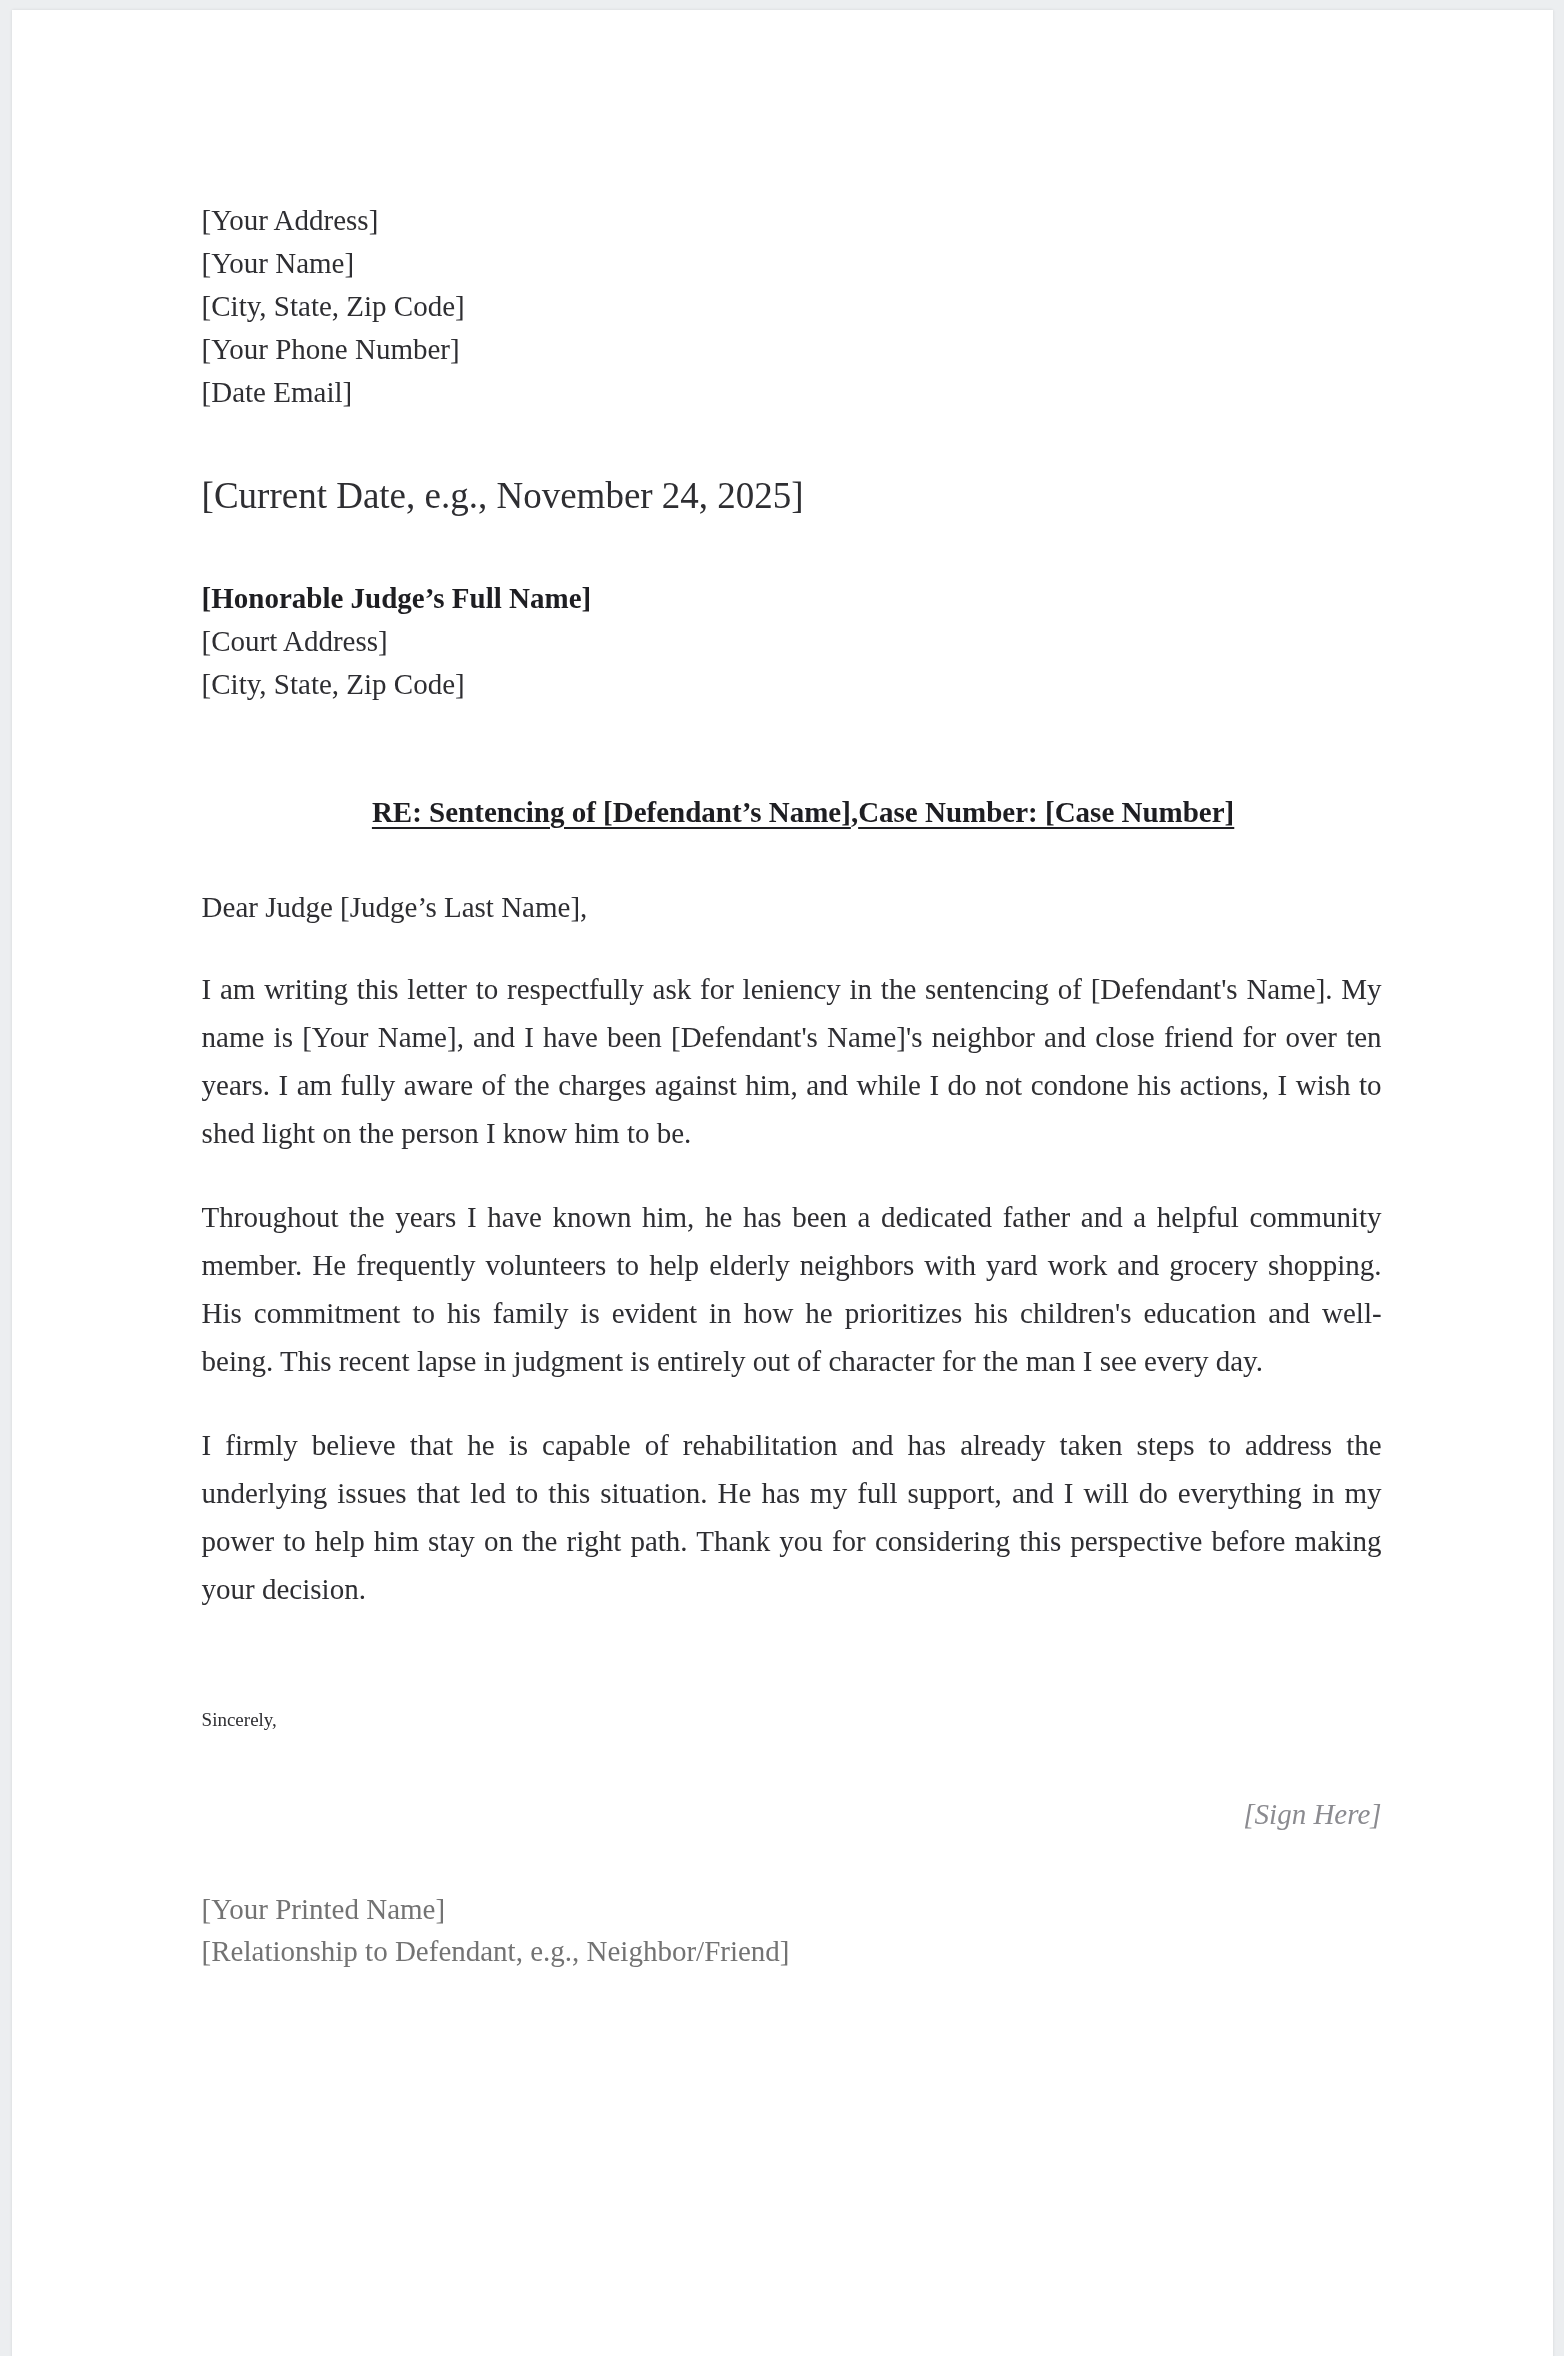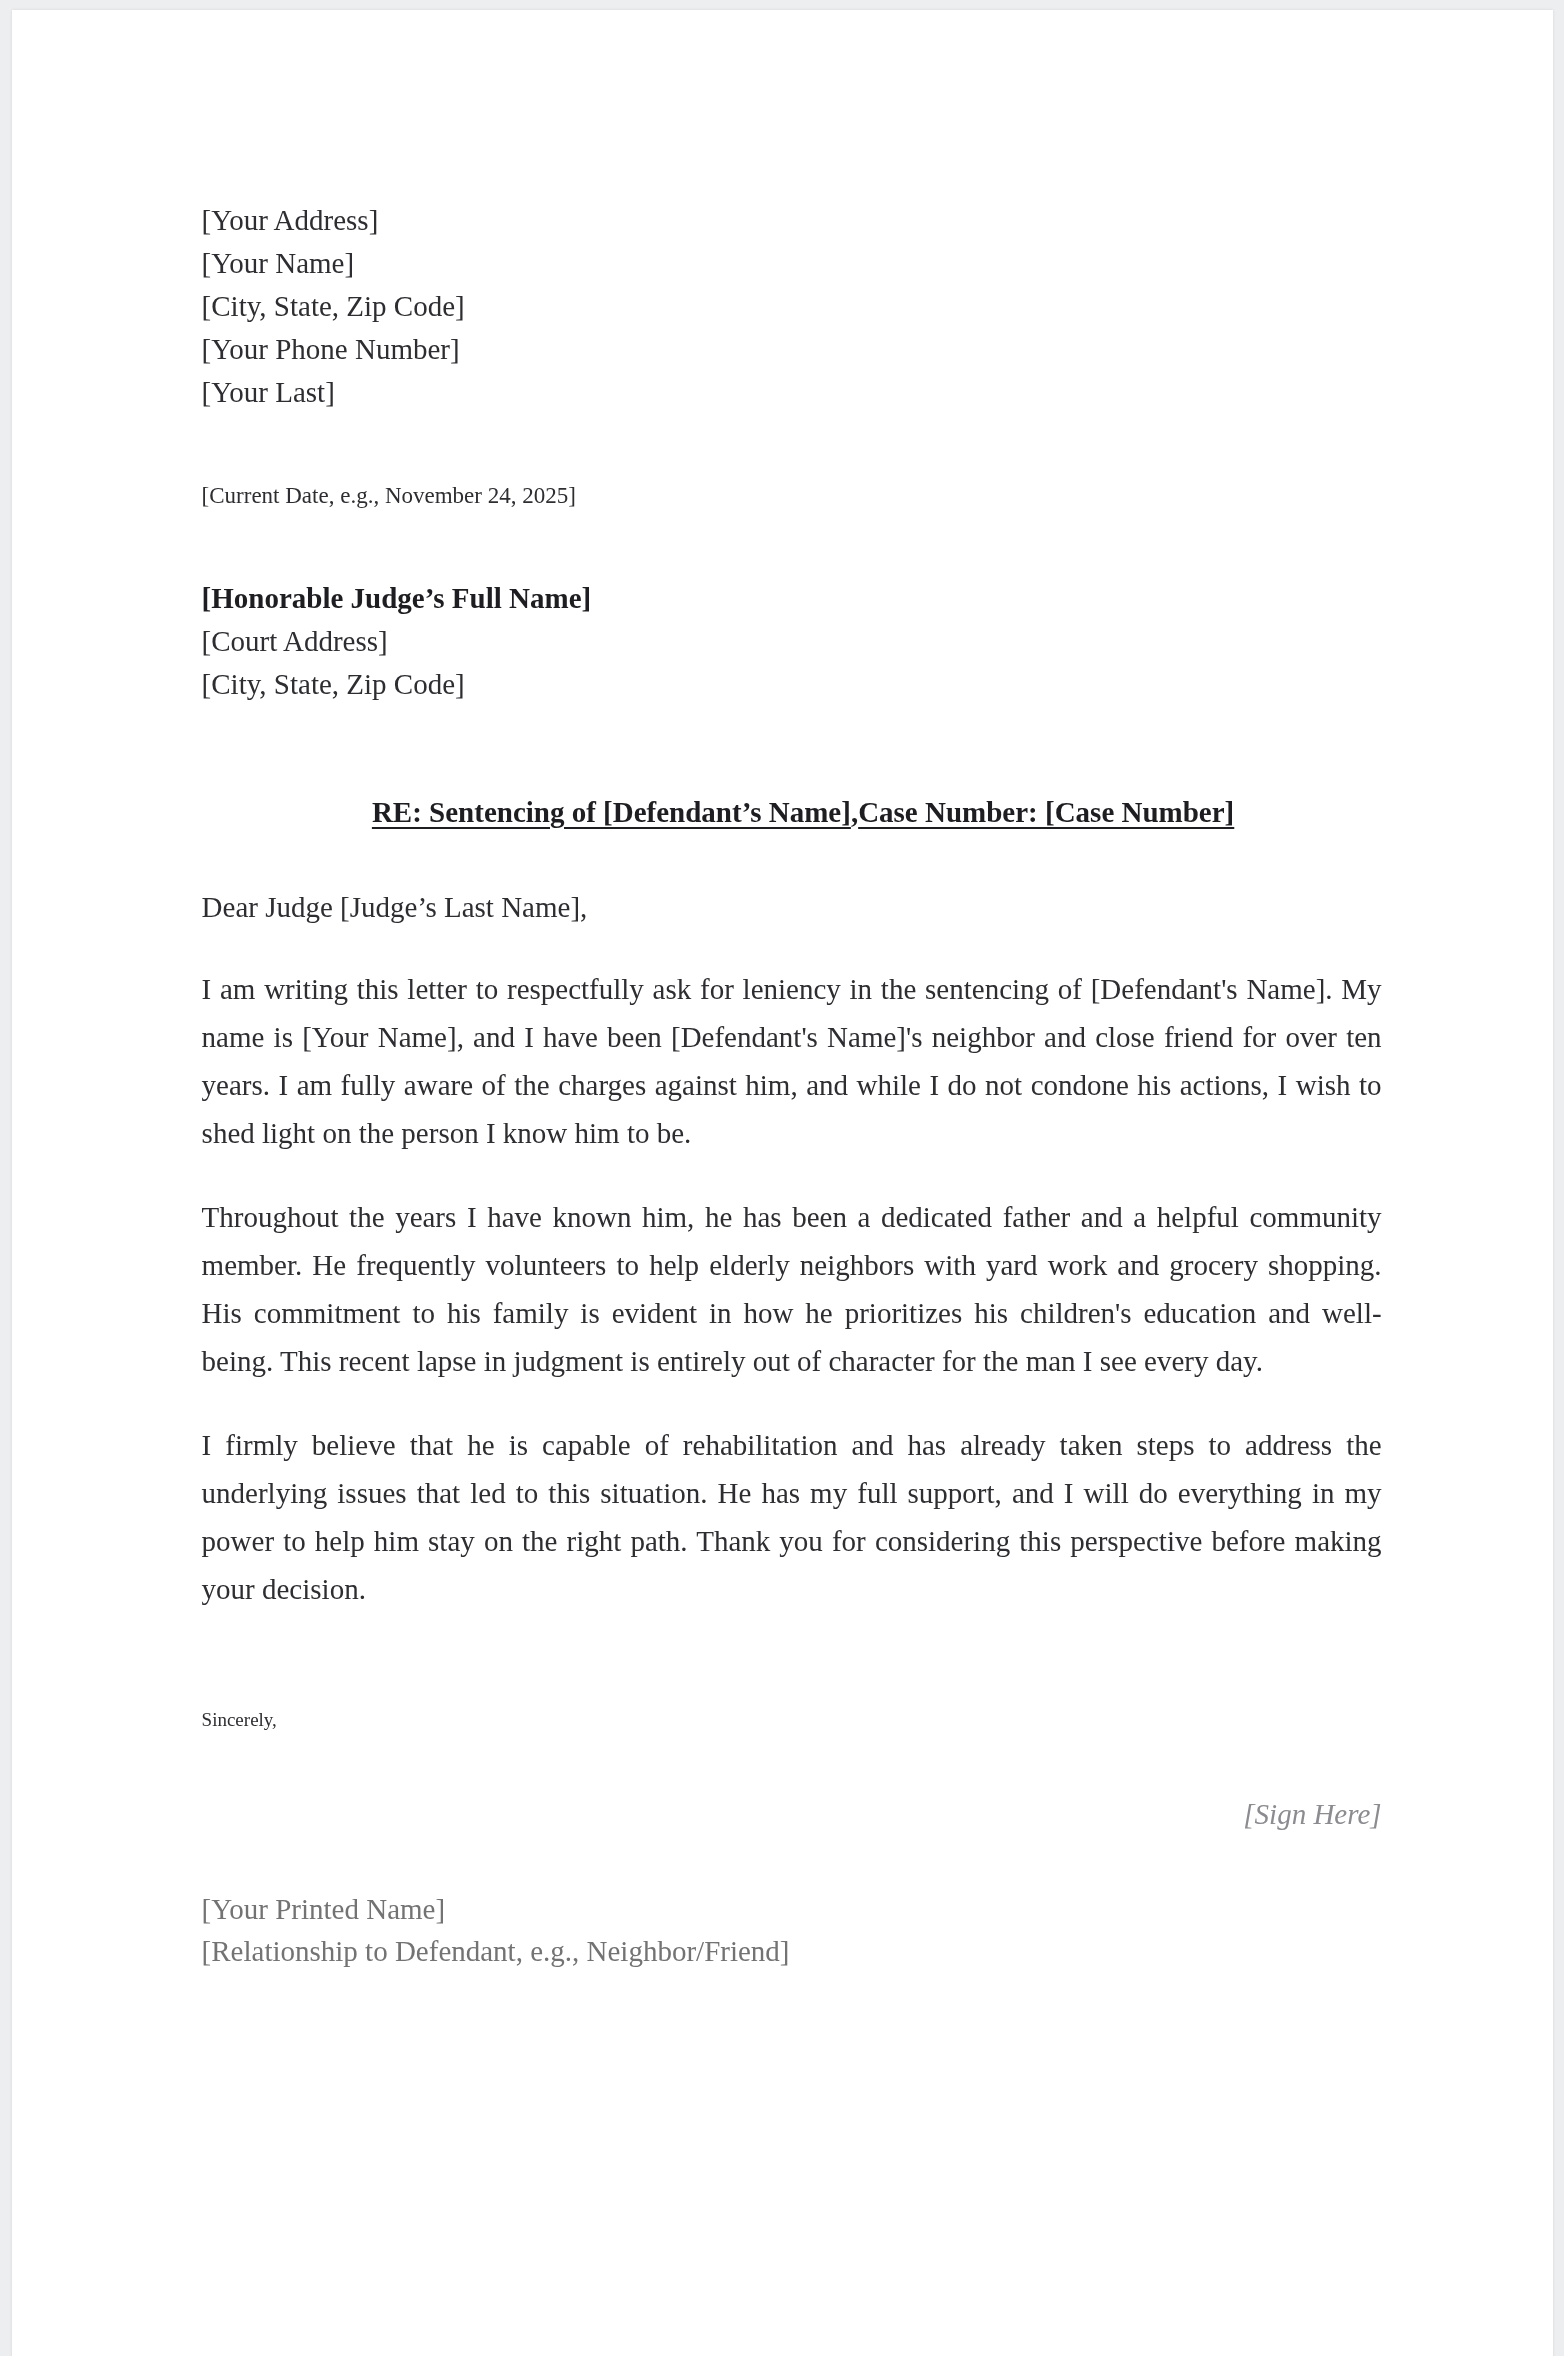--- a/index.html
+++ b/index.html
@@ -48,21 +48,21 @@
     font-weight: bold;
     color: #1e1e22;
     font-family: Liberation Serif, serif;
   }
 
   .gap-lg   { height: 60px; }
   .gap-md   { height: 52px; }
   .gap-xl   { height: 85px; }
 
   .date-line {
-    font-size: 23px;
+    font-size: 37px;
     line-height: 43px;
     color: #2e2e32;
     white-space: pre;
   }
 
   
   #subject-line {
     text-align: center;
     font-size: 29px;
     line-height: 43px;
@@ -121,21 +121,21 @@
 <body>
 
 <div id="page-sheet">
   <div id="letter-body">
 
     <div class="addr-block">
       <span class="addr-line">[Your Address]</span>
       <span class="addr-line">[Your Name]</span>
       <span class="addr-line">[City, State, Zip Code]</span>
       <span class="addr-line">[Your Phone Number]</span>
-      <span class="addr-line">[Your Last]</span>
+      <span class="addr-line">[Date Email]</span>
     </div>
 
     <div class="gap-lg"></div>
 
     <div class="date-line">[Current Date, e.g., November 24, 2025]</div>
 
     <div class="gap-lg"></div>
 
     <div class="addr-block">
       <span class="addr-line bold">[Honorable Judge’s Full Name]</span>

